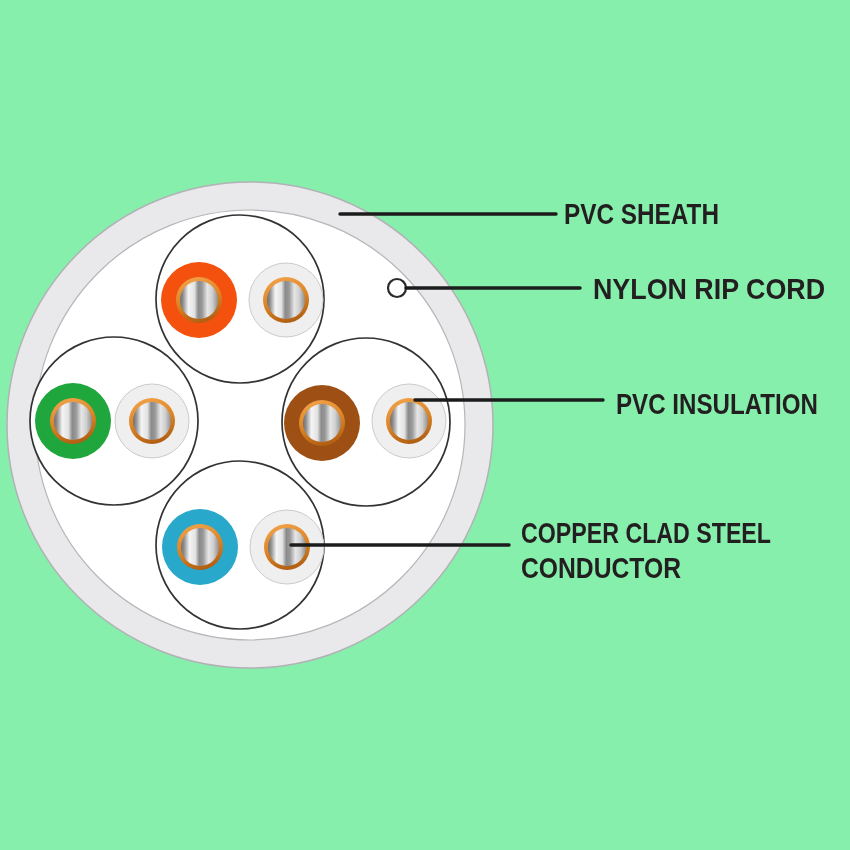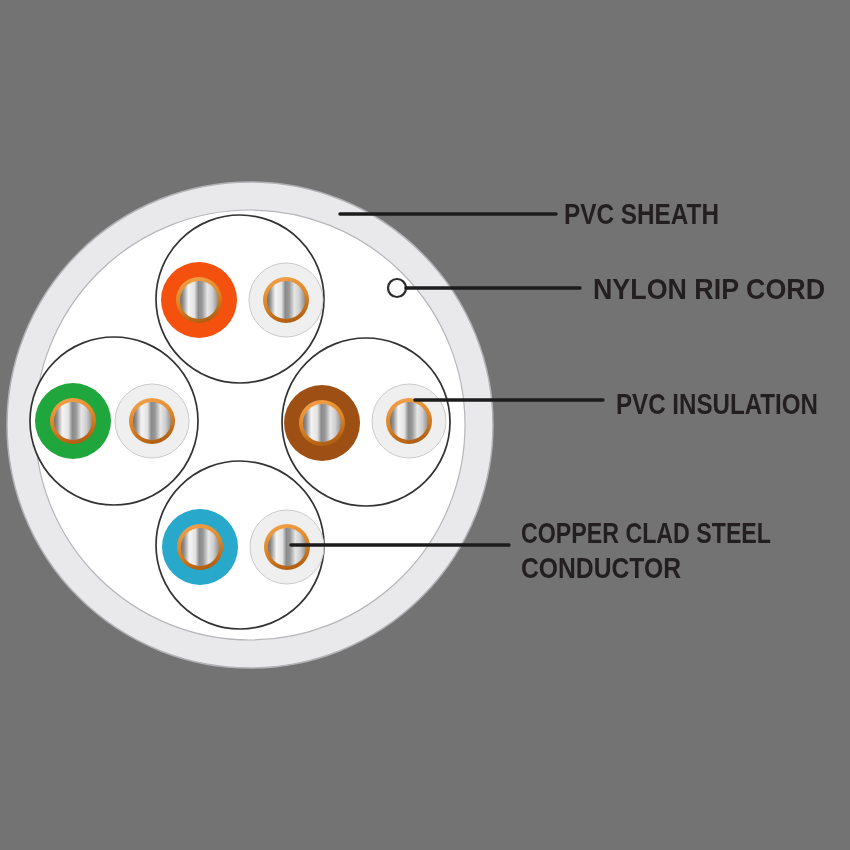--- a/index.html
+++ b/index.html
@@ -7,21 +7,21 @@
     padding: 0;
     background: #ffffff;
     width: 850px;
     height: 850px;
     font-family: "Liberation Sans", sans-serif;
   }
   .stage {
     position: relative;
     width: 850px;
     height: 850px;
-    background: #737373;
+    background: #86efac;
     overflow: hidden;
   }
   svg { display: block; }
 
   
   .sheath-ring   { stroke: #b2b2b6; stroke-width: 1.5; }
   .sheath-inner  { stroke: #b6b6ba; stroke-width: 1.2; }
   .pair-circle   { fill: #ffffff; stroke: #333333; stroke-width: 1.7; }
   .copper        { fill: url(#copperGrad); }
   .conductor     { fill: url(#metalGrad); }

